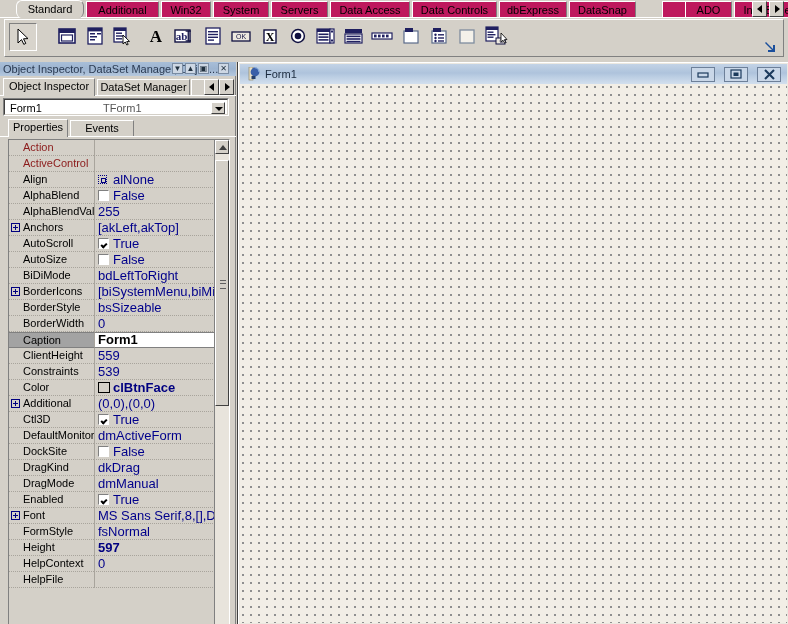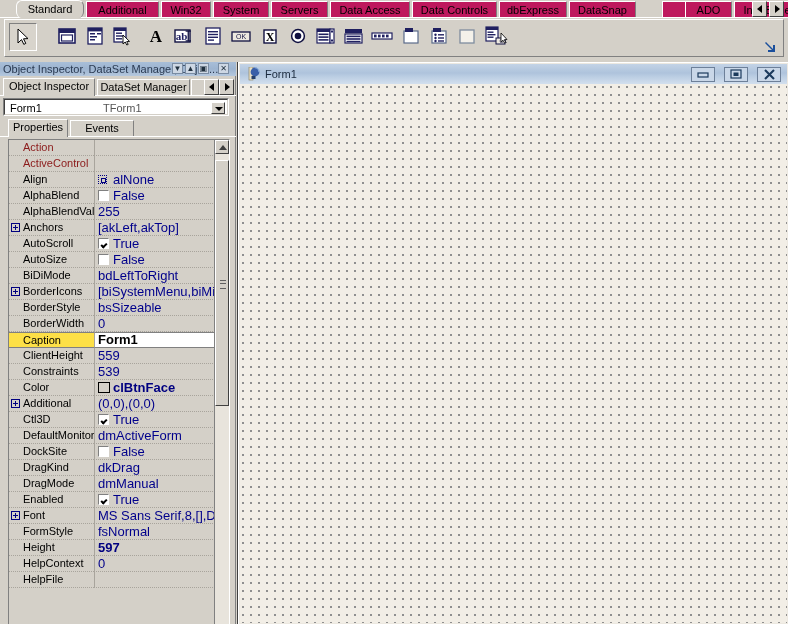--- a/index.html
+++ b/index.html
@@ -165,21 +165,21 @@
   .prow .pval{
     position:absolute;left:85px;top:0;width:121px;height:16px;
     line-height:15px;font-size:13px;padding-left:3px;box-sizing:border-box;
     border-bottom:1px dotted #a8a49c;
     border-left:1px solid #a8a49c;
     white-space:nowrap;overflow:hidden;
     color:#00008b;
   }
   .prow .pval.bold{font-weight:bold;color:#000080;}
   .prow.selected{background:#ffffff;}
-  .prow.selected .pname{background:#fde047;border-top:1px solid #808080;border-bottom:1px solid #808080;line-height:14px;}
+  .prow.selected .pname{background:#a3a3a3;border-top:1px solid #808080;border-bottom:1px solid #808080;line-height:14px;}
   .prow.selected .pval{background:#ffffff;border-top:1px solid #808080;border-bottom:1px solid #808080;line-height:14px;font-weight:bold;color:#000;}
   .expander{
     position:absolute;left:2px;top:3px;width:9px;height:9px;
     border:1px solid #000080;background:#d4d0c8;box-sizing:border-box;cursor:default;
   }
   .expander:before{content:"";position:absolute;left:1px;top:3px;width:5px;height:1px;background:#000080;}
   .expander:after{content:"";position:absolute;left:3px;top:1px;width:1px;height:5px;background:#000080;}
   .cbox{
     position:absolute;left:3px;top:2px;width:11px;height:11px;
     background:#ffffff;border:1px solid #808080;border-right-color:#ffffff;border-bottom-color:#ffffff;

